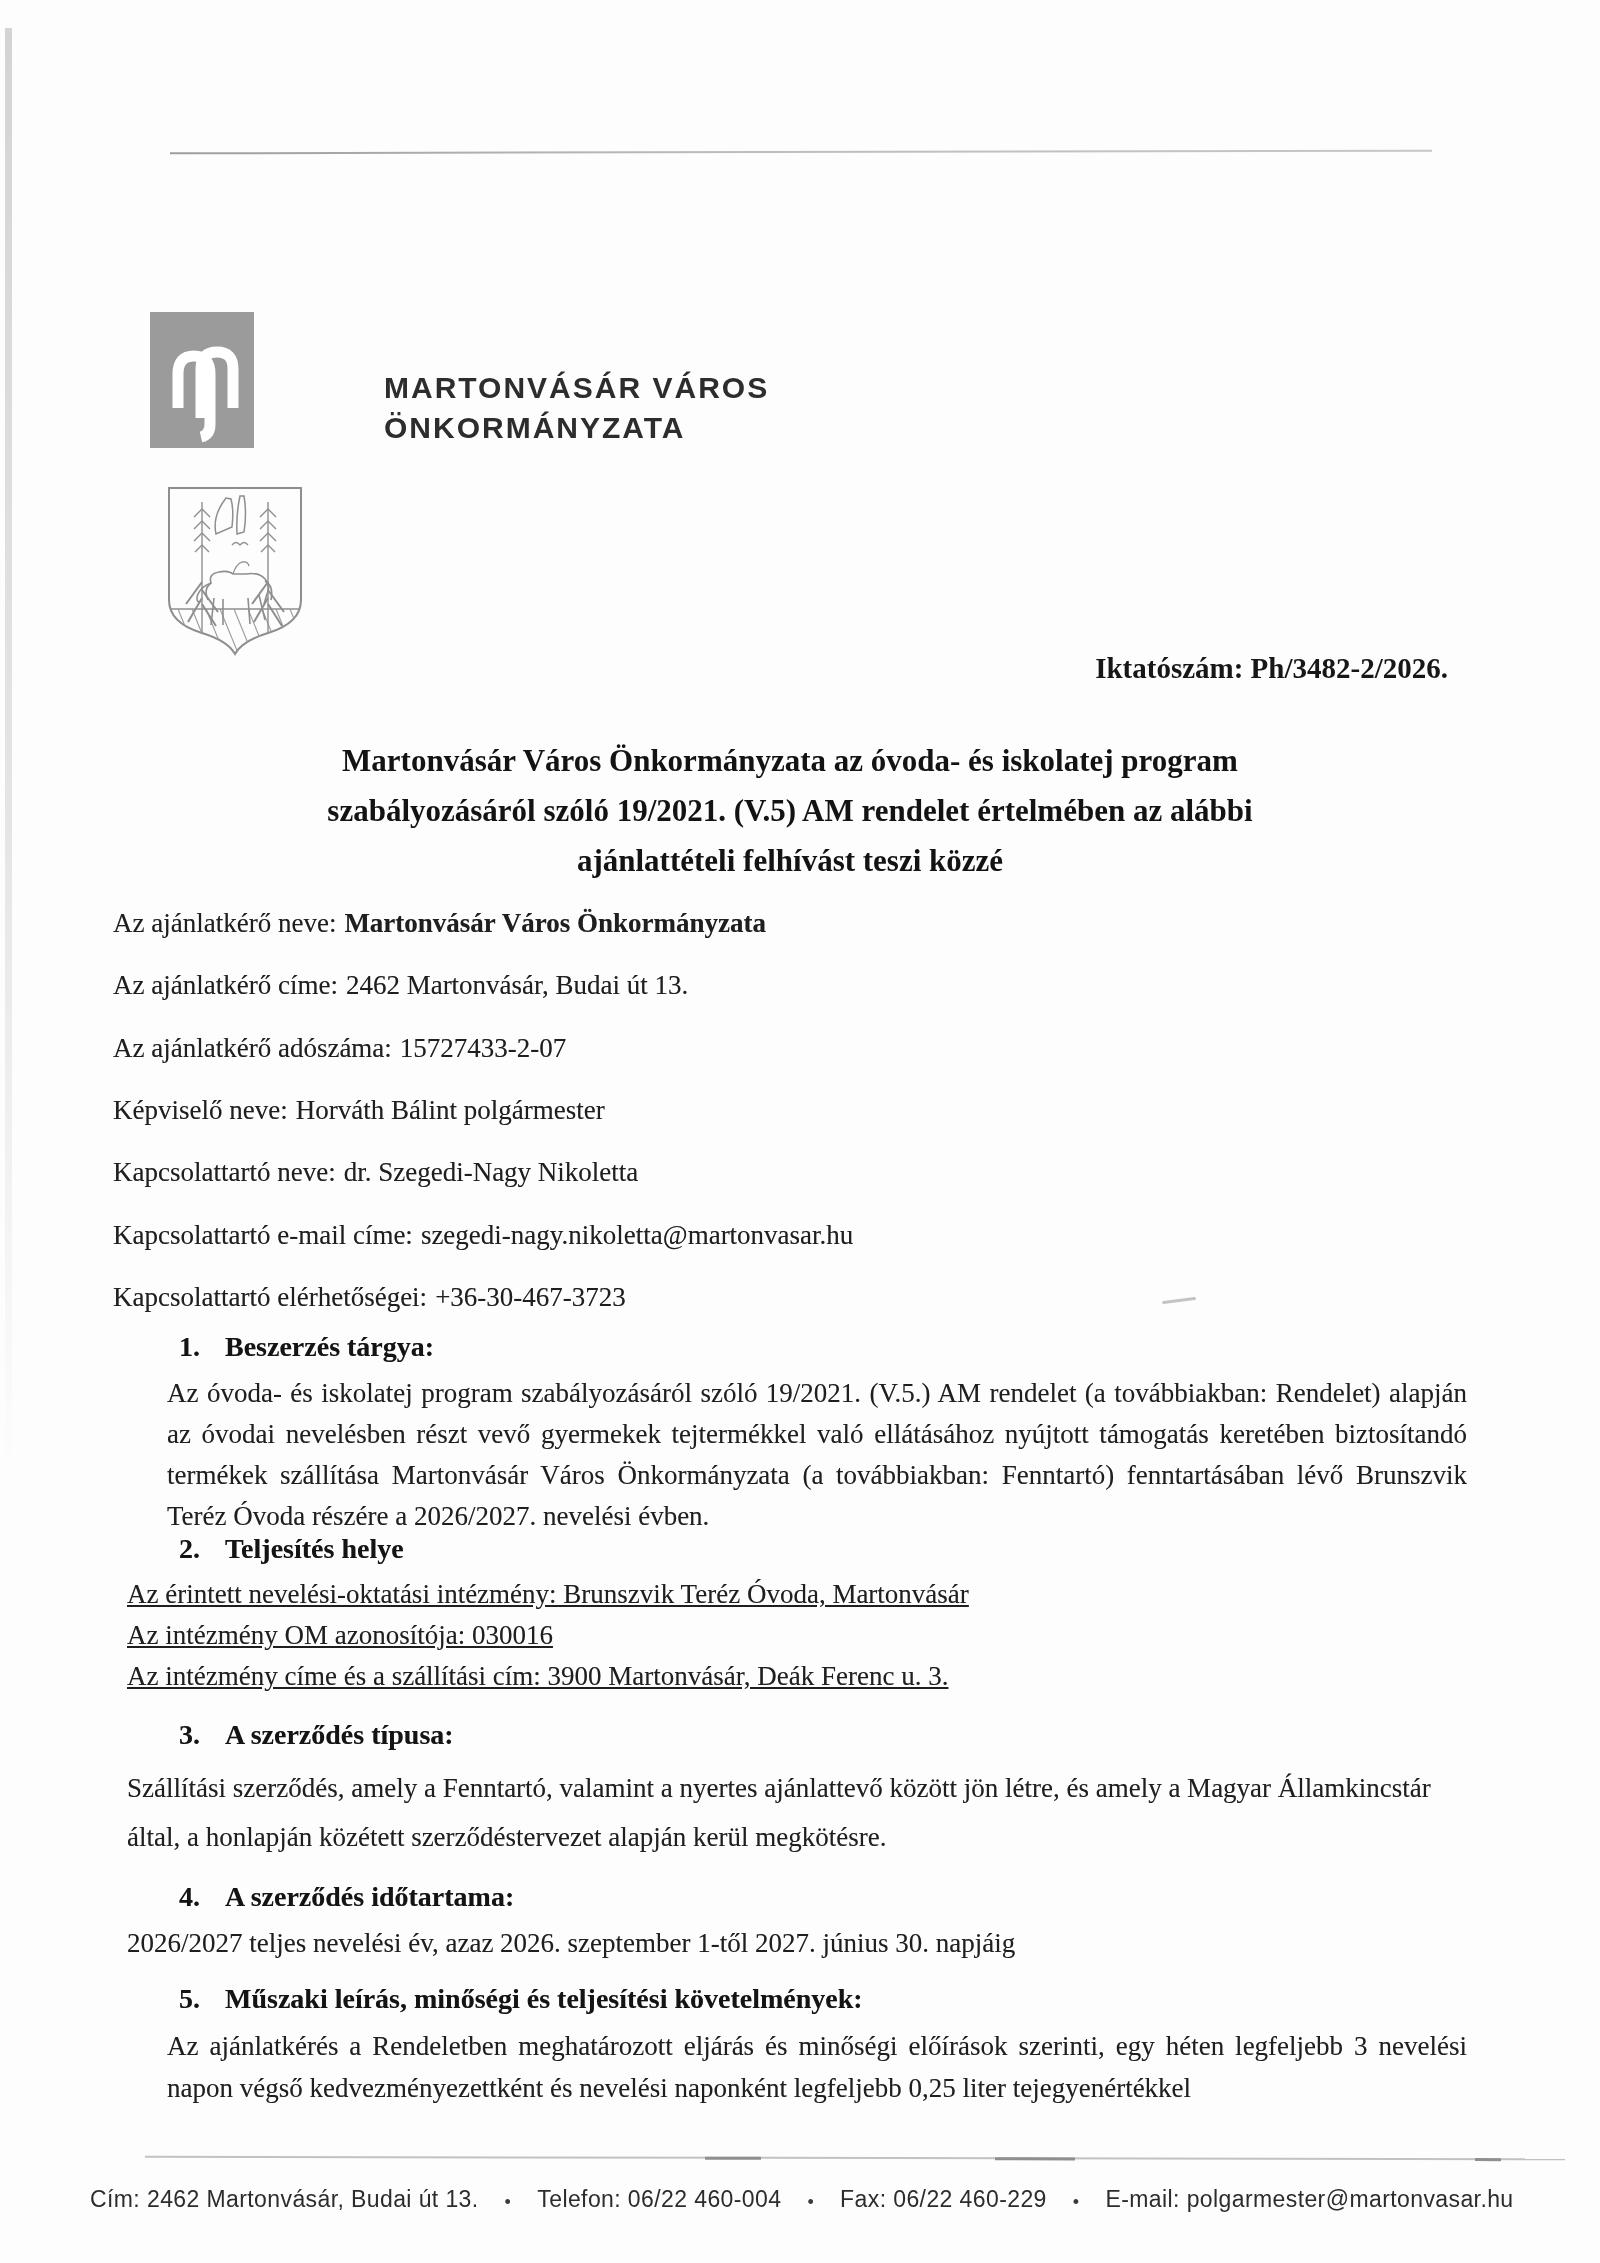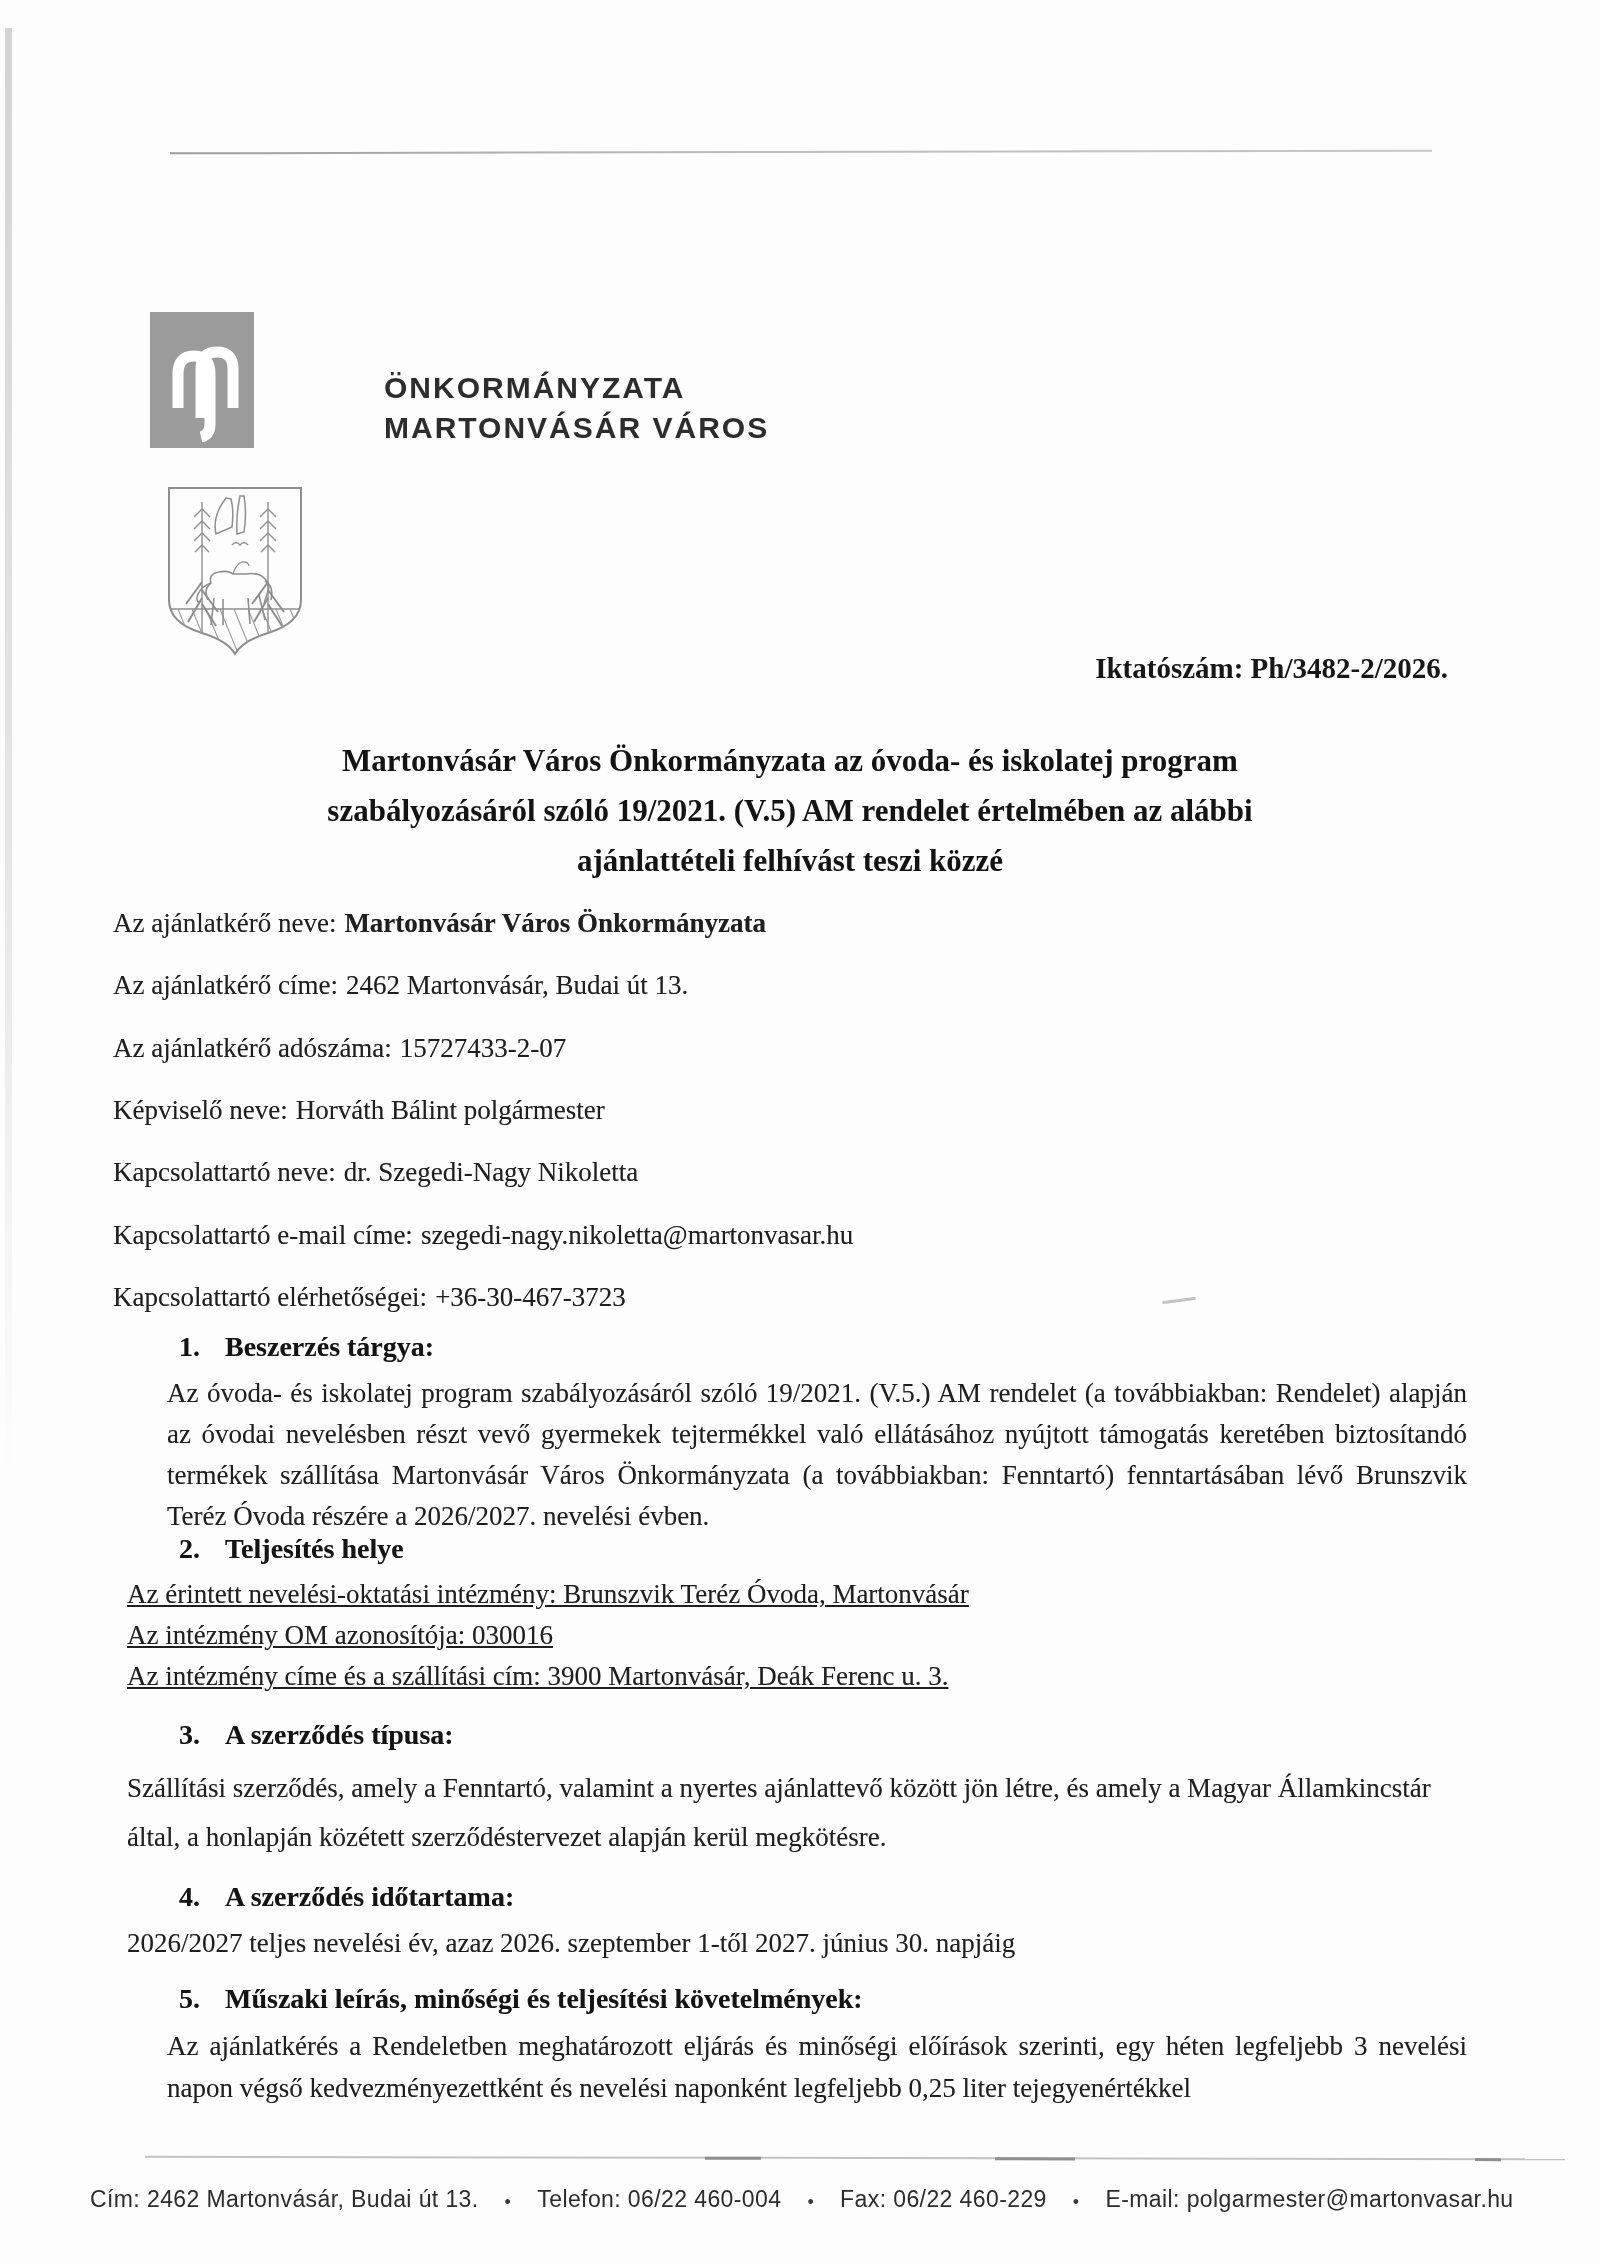--- a/index.html
+++ b/index.html
@@ -54,22 +54,22 @@
   <div class="top-line"></div>
 
   <div class="logo">
     <svg width="104" height="136" viewBox="0 0 104 136" aria-hidden="true">
       <path d="M28,96 L28,62 Q28,44 44,44 Q60,44 60,62 L60,112 Q60,123 51,125" fill="none" stroke="#ffffff" stroke-width="11"></path>
       <path d="M51,106 L51,57 Q51,40 67,40 Q83,40 83,57 L83,96" fill="none" stroke="#ffffff" stroke-width="11"></path>
     </svg>
   </div>
 
   <div class="orgname">
+    <div>MARTONVÁSÁR VÁROS</div>
     <div>ÖNKORMÁNYZATA</div>
-    <div>MARTONVÁSÁR VÁROS</div>
   </div>
 
   <div class="crest">
     <svg width="146" height="178" viewBox="0 0 146 178" aria-hidden="true">
       <defs>
         <clipPath id="sh">
             <path d="M7,6 H139 V118 Q139,141 106,151 Q80,159 73,172 Q66,159 40,151 Q7,141 7,118 Z"></path>
           </clipPath>
       </defs>
       <path class="ln" d="M7,6 H139 V118 Q139,141 106,151 Q80,159 73,172 Q66,159 40,151 Q7,141 7,118 Z" stroke-width="2"></path>

